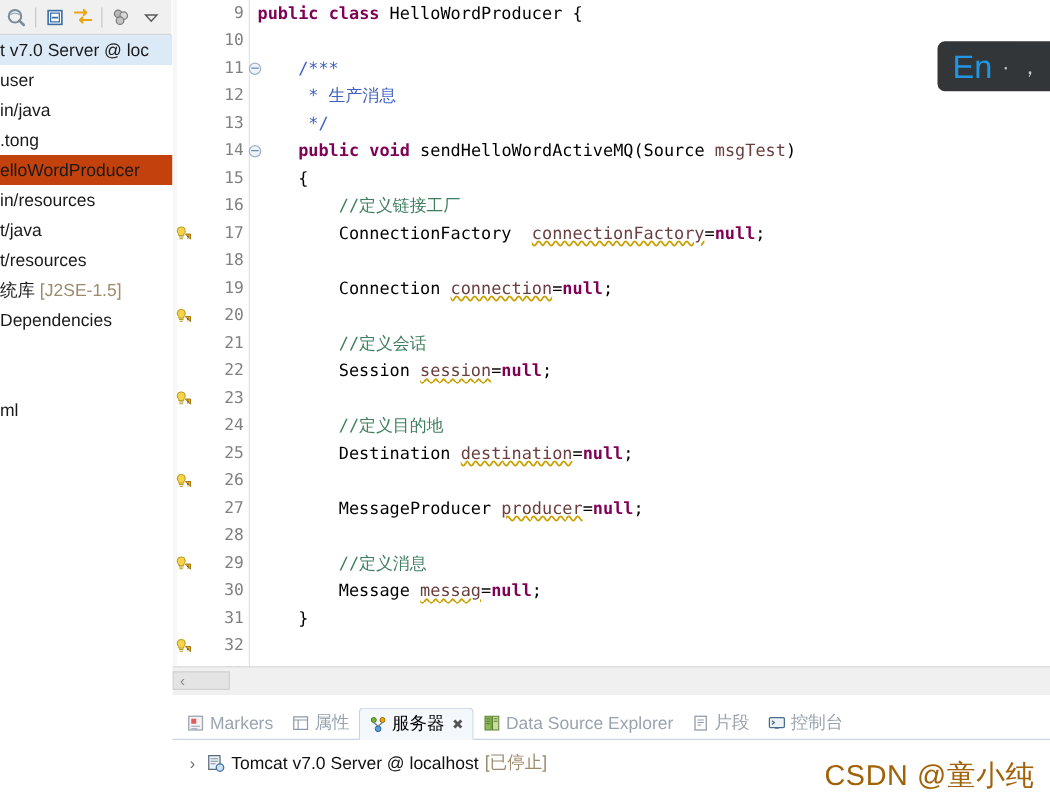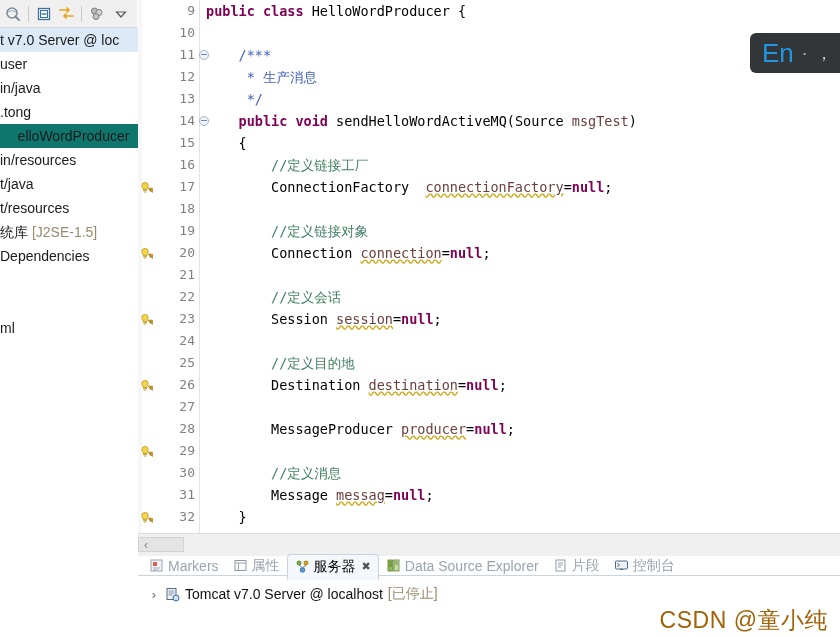--- a/index.html
+++ b/index.html
@@ -57,22 +57,21 @@
     color: #1a1a1a;
     white-space: nowrap;
     padding-left: 0px;
     box-sizing: border-box;
     overflow: hidden;
   }
   .tree-row.sel-blue {
     background: #dceaf7;
   }
   .tree-row.sel-gray {
-    background: #0f766e;
-    text-align: center;
+    background: #c2410c;
   }
   .tree-row .dim {
     color: #9c8a6a;
   }
 
   
   .editor {
     position: absolute;
     left: 138px; top: 0;
     width: 702px; height: 556px;
@@ -182,24 +181,24 @@
   
   .bottom {
     position: absolute;
     left: 138px; top: 556px;
     width: 702px; height: 80px;
     background: #ffffff;
     box-sizing: border-box;
   }
   .tabbar {
     position: relative;
-    height: 20px;
-    background: #ffffff;
-    display: flex;
-    align-items: center;
+    height: 36px;
+    background: #ffffff;
+    display: flex;
+    align-items: flex-end;
     border-bottom: 1px solid #c8d4e2;
     padding-left: 4px;
     box-sizing: border-box;
   }
   .ptab {
     display: flex;
     align-items: center;
     gap: 4px;
     height: 26px;
     padding: 0 7px;
@@ -416,21 +415,20 @@
             <div class="cline"><span class="kw">public</span><span> </span><span class="kw">class</span><span> HelloWordProducer {</span></div>
             <div class="cline">&nbsp;</div>
             <div class="cline"><span>    </span><span class="jdoc">/***</span></div>
             <div class="cline"><span>     </span><span class="jdoc">* 生产消息</span></div>
             <div class="cline"><span>     </span><span class="jdoc">*/</span></div>
             <div class="cline"><span>    </span><span class="kw">public</span><span> </span><span class="kw">void</span><span> sendHelloWordActiveMQ(Source </span><span class="prm">msgTest</span><span>)</span></div>
             <div class="cline"><span>    {</span></div>
             <div class="cline"><span>        </span><span class="cmt">//定义链接工厂</span></div>
             <div class="cline"><span>        ConnectionFactory  </span><span class="fld fld-u">connectionFactory</span><span>=</span><span class="kw">null</span><span>;</span></div>
             <div class="cline">&nbsp;</div>
-            <div class="cline"><span>        </span><span class="cmt">//定义链接对象</span></div>
             <div class="cline"><span>        Connection </span><span class="fld fld-u">connection</span><span>=</span><span class="kw">null</span><span>;</span></div>
             <div class="cline">&nbsp;</div>
             <div class="cline"><span>        </span><span class="cmt">//定义会话</span></div>
             <div class="cline"><span>        Session </span><span class="fld fld-u">session</span><span>=</span><span class="kw">null</span><span>;</span></div>
             <div class="cline">&nbsp;</div>
             <div class="cline"><span>        </span><span class="cmt">//定义目的地</span></div>
             <div class="cline"><span>        Destination </span><span class="fld fld-u">destination</span><span>=</span><span class="kw">null</span><span>;</span></div>
             <div class="cline">&nbsp;</div>
             <div class="cline"><span>        MessageProducer </span><span class="fld fld-u">producer</span><span>=</span><span class="kw">null</span><span>;</span></div>
             <div class="cline">&nbsp;</div>

